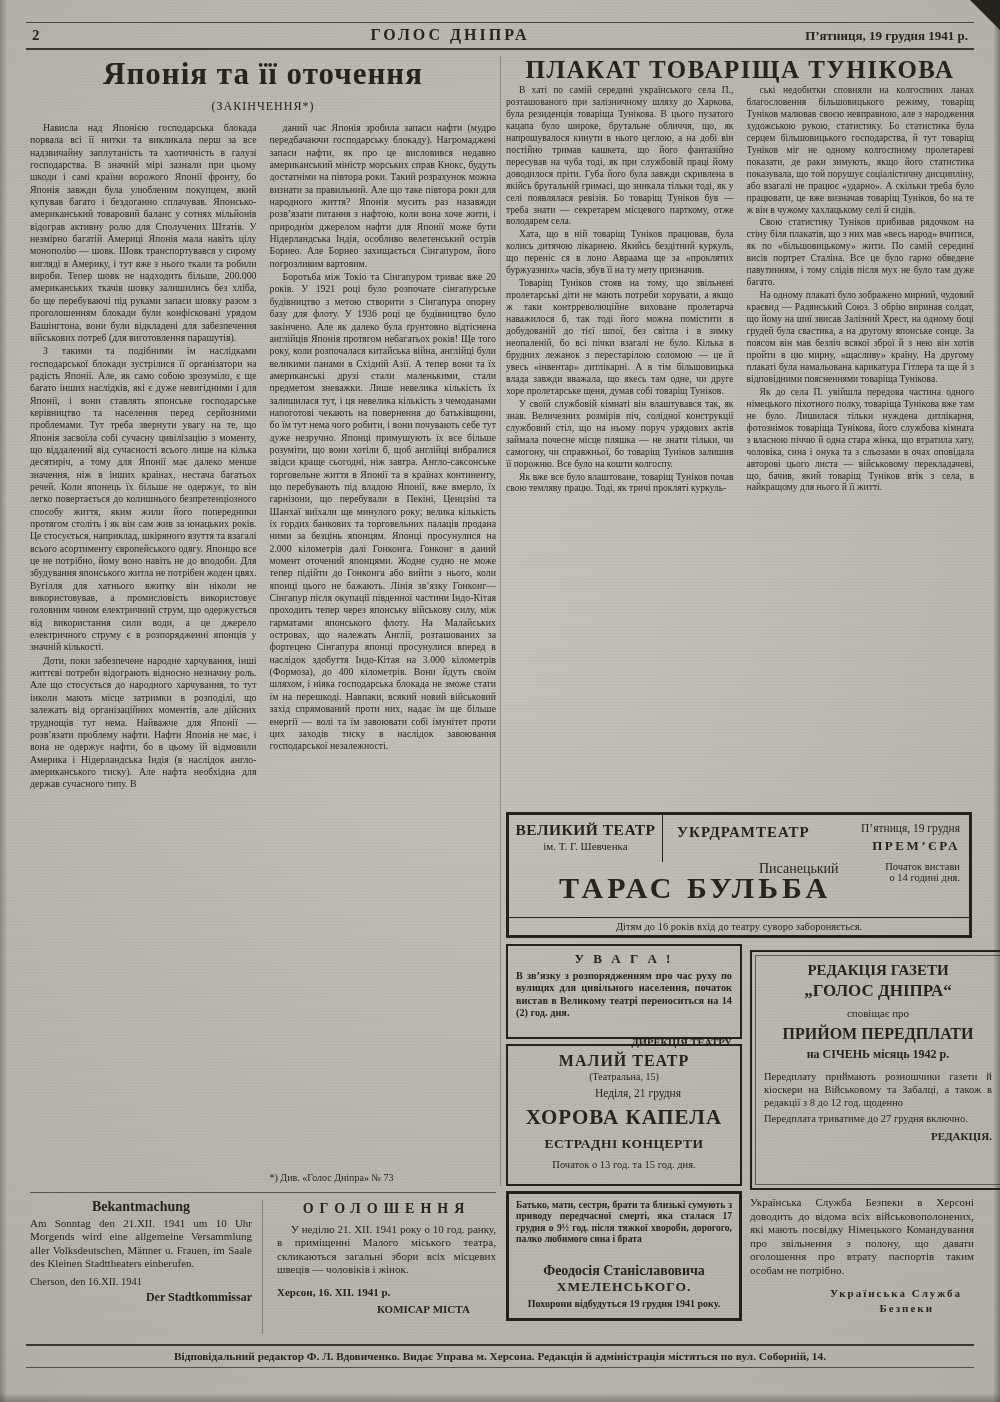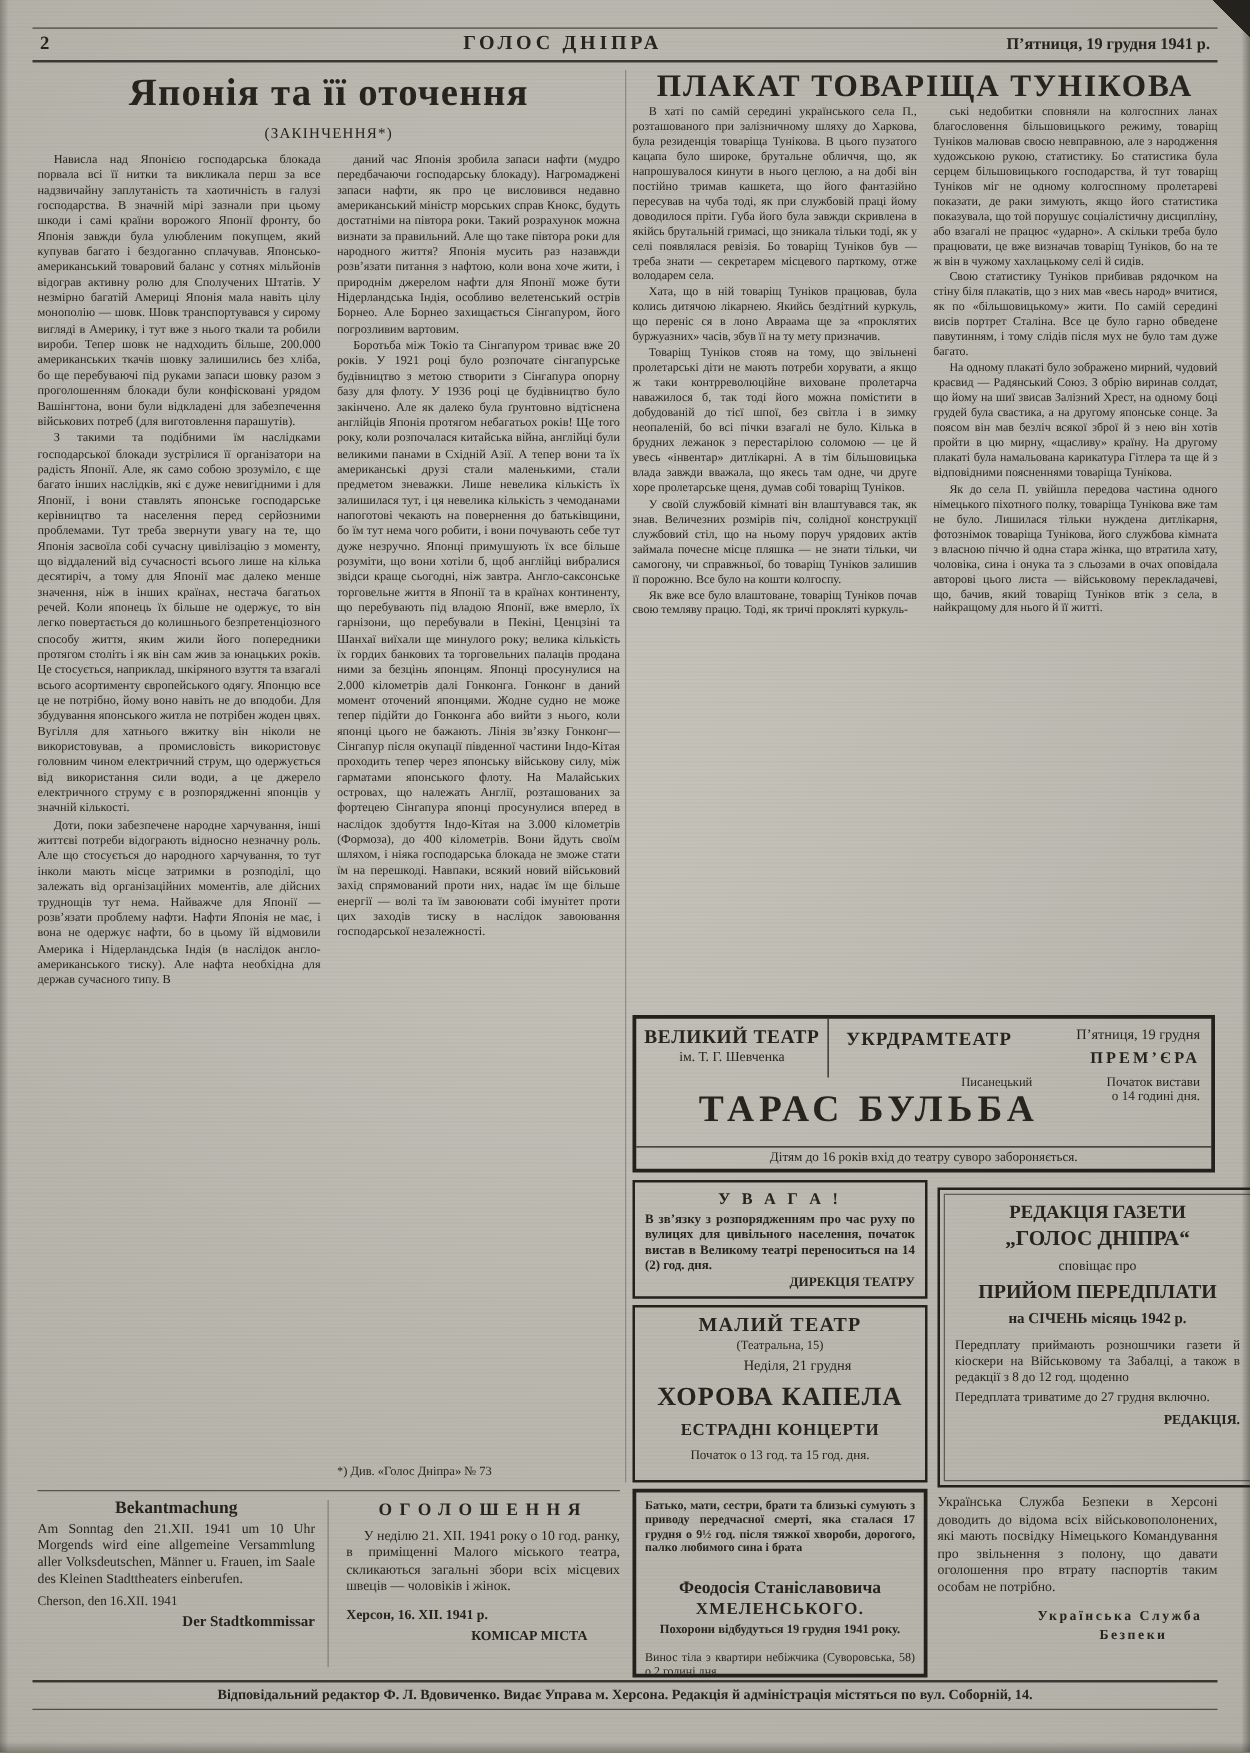--- a/index.html
+++ b/index.html
@@ -71,42 +71,42 @@
   .tb-vt{position:absolute;left:0;top:0;width:154px;height:47px;border-right:1.5px solid #23211c;
     text-align:center;padding-top:6px;box-sizing:border-box;}
   .tb-vt-title{font-weight:bold;font-size:15.5px;letter-spacing:.5px;}
   .tb-vt-sub{font-size:11px;margin-top:1px;}
   .tb-ukr{position:absolute;left:168px;top:9px;font-weight:bold;font-size:15px;letter-spacing:1px;}
   .tb-stack{position:absolute;right:9px;top:7px;width:158px;text-align:right;}
   .tb-date{font-size:11.5px;}
   .tb-prem{font-weight:bold;font-size:13px;letter-spacing:2.5px;margin-top:4px;}
   .tb-time1{font-size:10.5px;margin-top:7px;}
   .tb-time2{font-size:10.5px;}
-  .tb-pys{position:absolute;left:260px;top:46px;font-size:10px;}
+  .tb-pys{position:absolute;left:250px;top:46px;font-size:14px;}
   .tb-show{position:absolute;left:50px;top:56px;font-size:30px;font-weight:bold;letter-spacing:4px;white-space:nowrap;}
   .tb-note{position:absolute;left:0;right:0;bottom:0;border-top:1.5px solid #23211c;text-align:center;
     font-size:10.5px;padding:3px 0;}
 
   
   .uvaha{position:absolute;left:506px;top:944px;width:236px;height:95px;box-sizing:border-box;
     border:2.5px solid #23211c;padding:5px 8px;}
   .uv-title{text-align:center;font-weight:bold;font-size:13px;letter-spacing:3px;}
   .uv-body{font-size:10.3px;font-weight:600;text-align:justify;line-height:12.3px;margin-top:3px;}
-  .uv-sign{text-align:right;font-weight:bold;font-size:10.5px;margin-top:2px;}
+  .uv-sign{text-align:right;font-weight:bold;font-size:10.5px;margin-top:18px;}
 
   .malyi{position:absolute;left:506px;top:1044px;width:236px;height:142px;box-sizing:border-box;
     border:2px solid #23211c;text-align:center;padding-top:6px;}
   .m-title{font-weight:bold;font-size:16px;letter-spacing:1px;}
   .m-addr{font-size:10px;margin-top:1px;}
   .m-date{font-size:11.5px;margin-top:5px;margin-left:28px;}
   .m-show{font-weight:bold;font-size:21px;letter-spacing:1px;margin-top:6px;}
   .m-sub{font-weight:bold;font-size:13.5px;margin-top:6px;letter-spacing:.5px;}
   .m-time{font-size:10.5px;margin-top:7px;}
 
-  .obit{position:absolute;left:506px;top:1191px;width:236px;height:151px;box-sizing:border-box;
+  .obit{position:absolute;left:506px;top:1191px;width:236px;height:130px;box-sizing:border-box;
     border:3px solid #23211c;padding:5px 7px;overflow:hidden;}
   .ob-intro{font-size:9.6px;font-weight:600;text-align:justify;line-height:11.3px;}
   .ob-n1{text-align:center;font-weight:bold;font-size:14px;margin-top:19px;}
   .ob-n2{text-align:center;font-weight:bold;font-size:13.5px;letter-spacing:1px;}
   .ob-l1{text-align:center;font-weight:bold;font-size:10px;margin-top:3px;}
   .ob-l2{font-size:9.6px;text-align:justify;line-height:11.3px;margin-top:12px;}
 
   .redak{position:absolute;left:750px;top:950px;width:256px;height:240px;box-sizing:border-box;
     border:2.5px solid #23211c;outline:1px solid rgba(35,33,28,.6);outline-offset:-6px;
     padding:10px 12px;text-align:center;overflow:hidden;}

